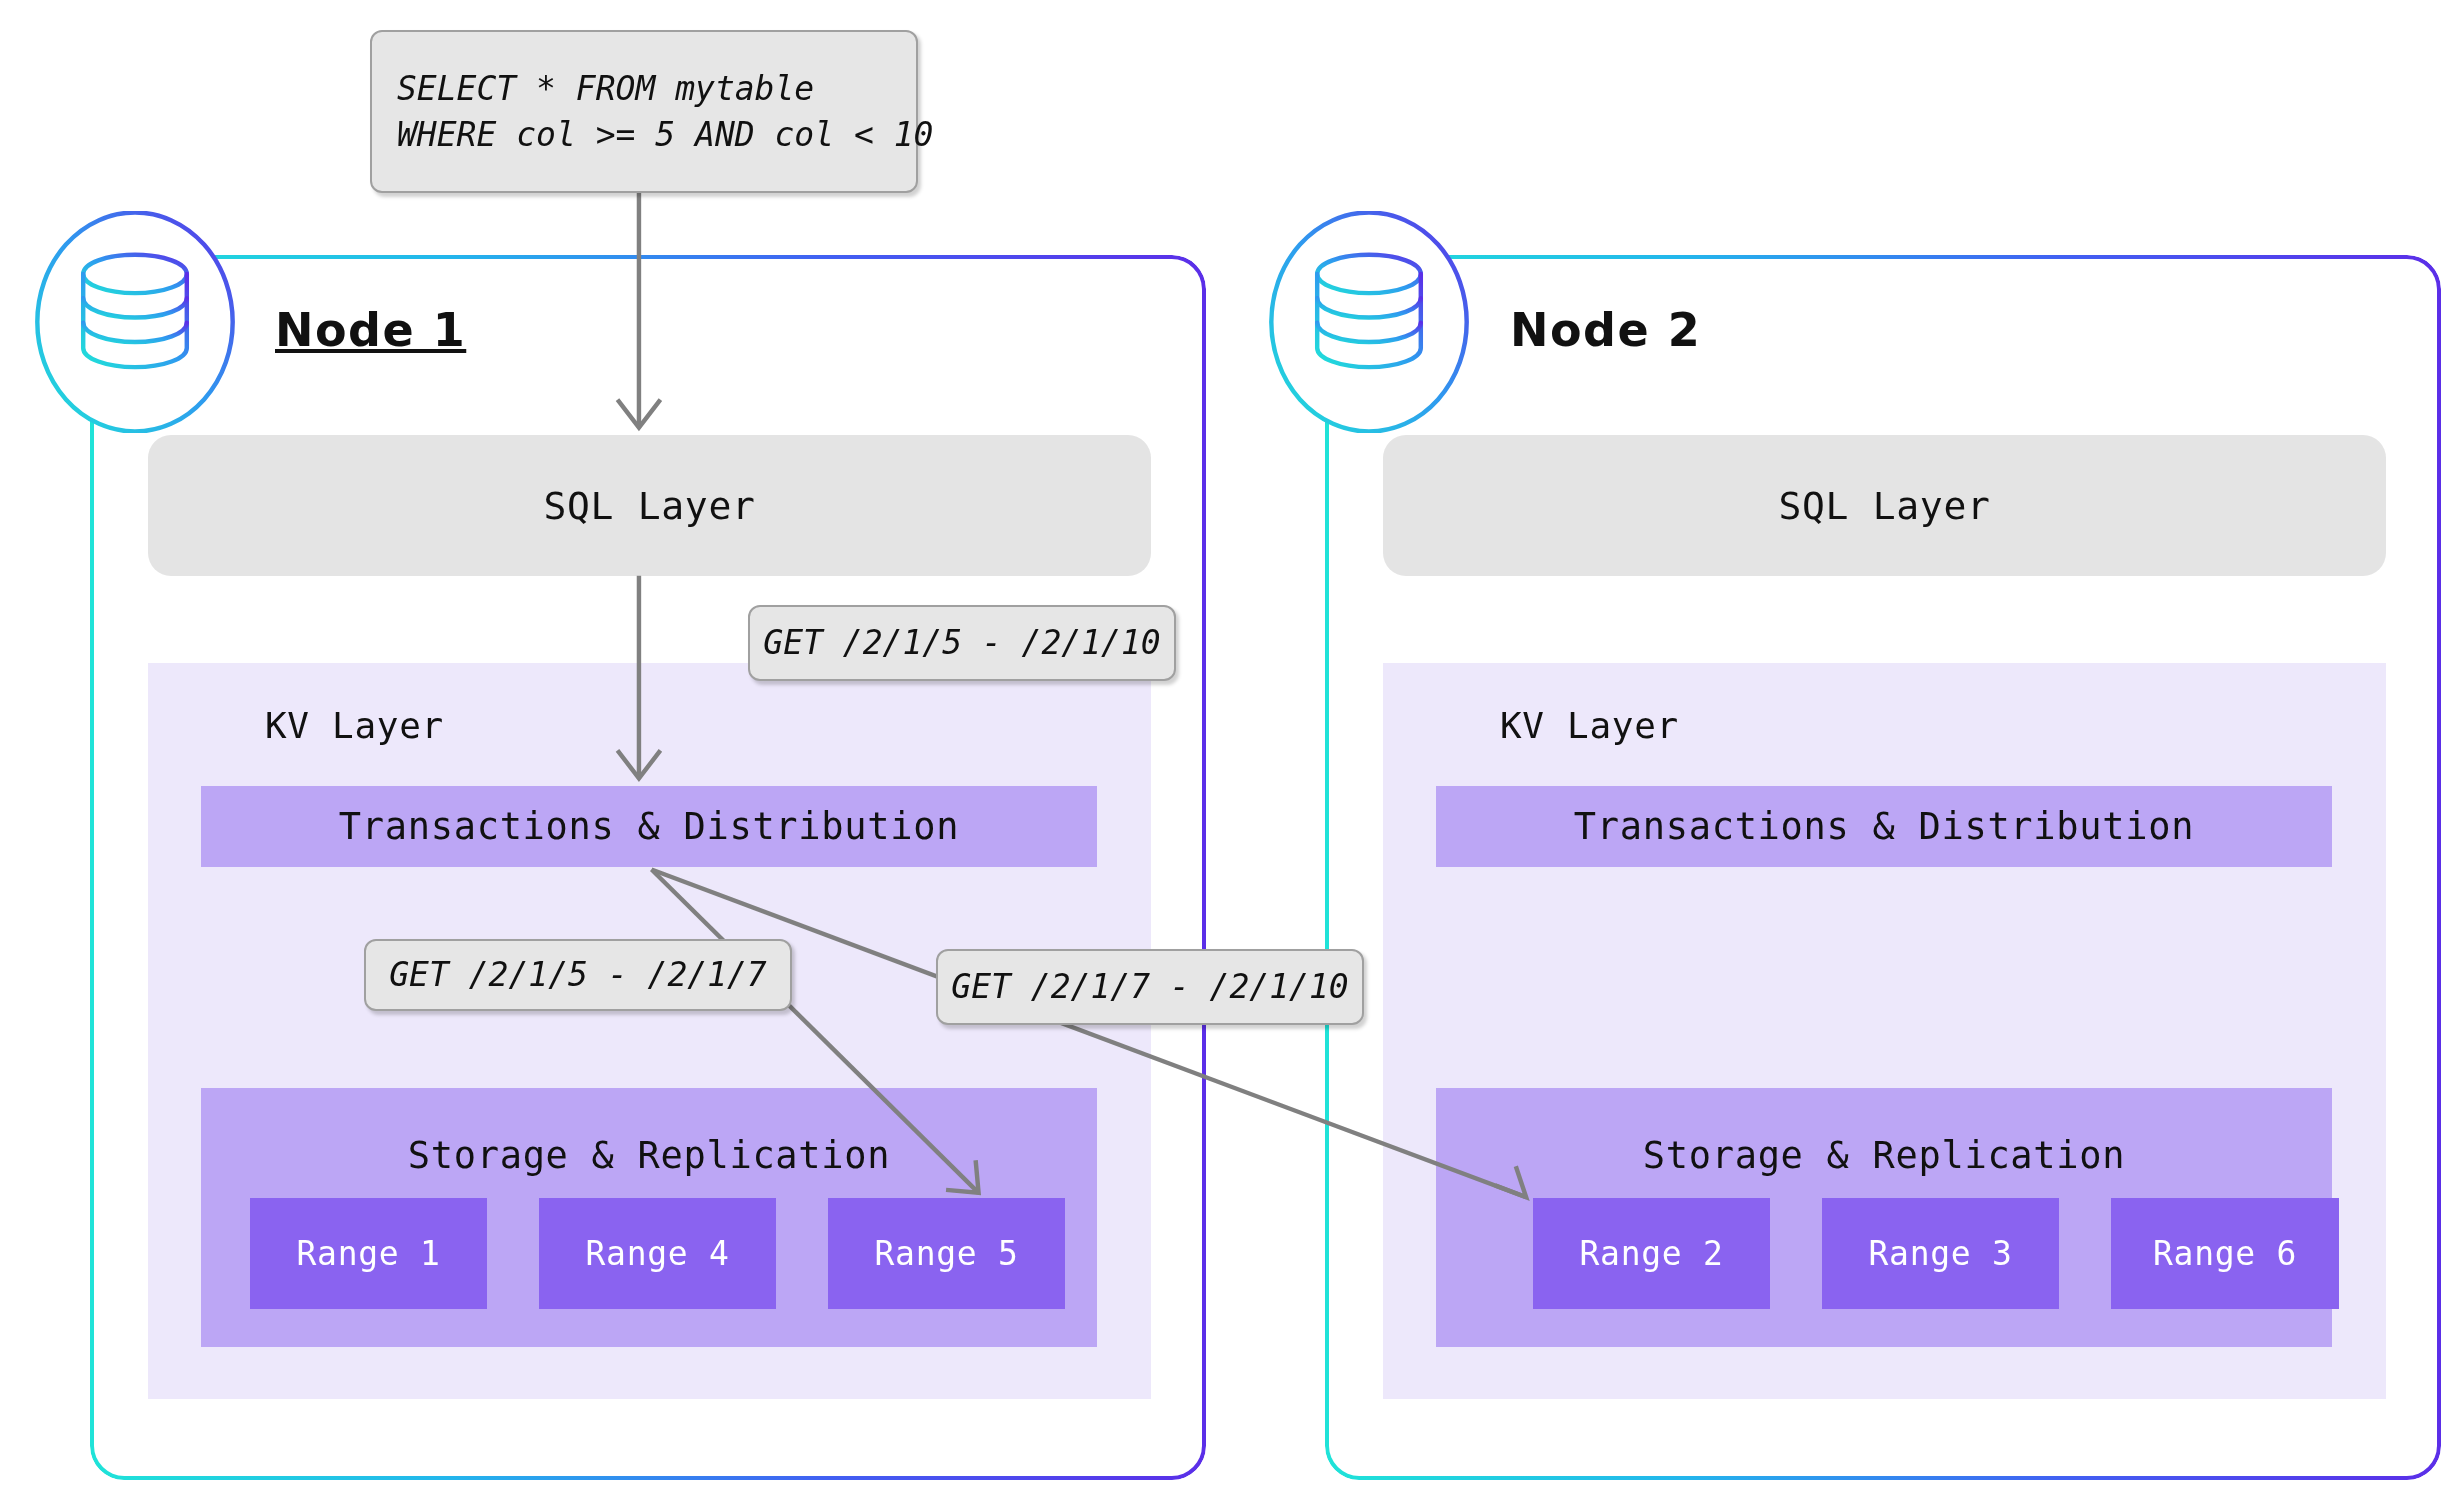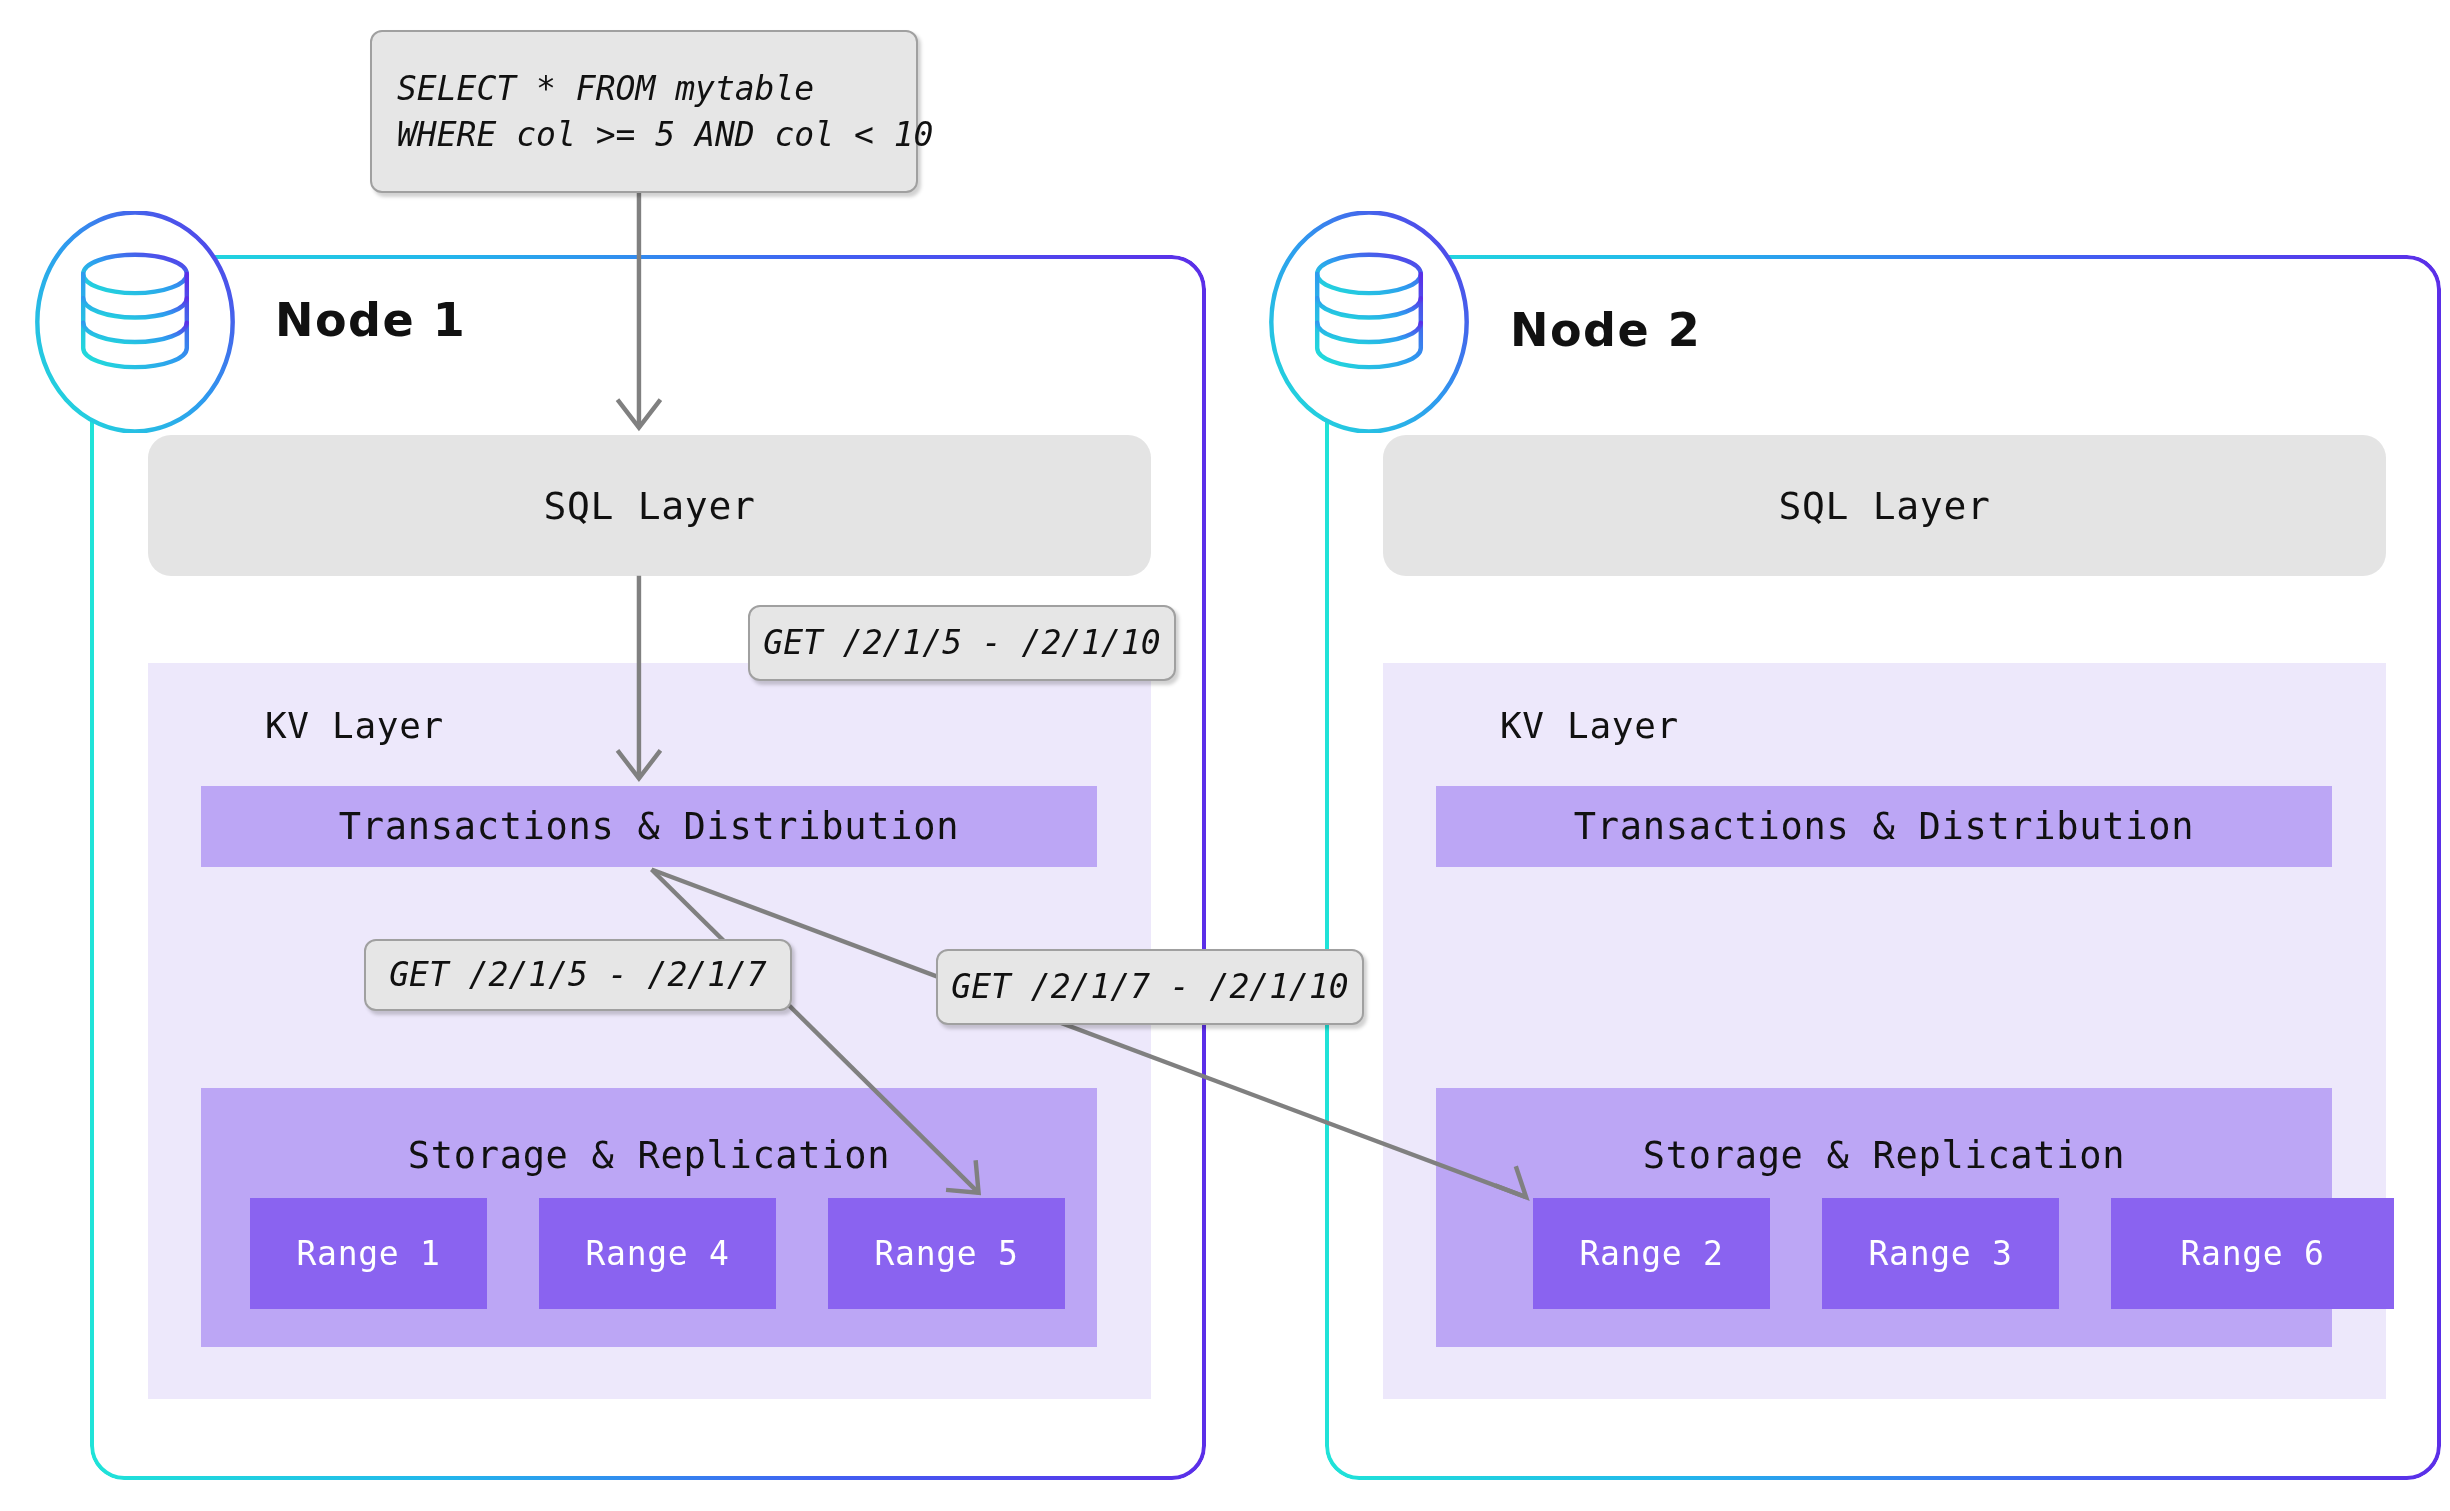--- a/index.html
+++ b/index.html
@@ -68,21 +68,21 @@
       </defs>
       <ellipse cx="150" cy="150" rx="132" ry="148" fill="#fff" stroke="url(#g1)" stroke-width="6"></ellipse>
       <g fill="none" stroke="url(#g1)" stroke-width="6" stroke-linecap="round">
         <ellipse cx="150" cy="85" rx="70" ry="26"></ellipse>
         <path d="M80 85 L80 185 A70 26 0 0 0 220 185 L220 85"></path>
         <path d="M80 118 A70 26 0 0 0 220 118"></path>
         <path d="M80 151 A70 26 0 0 0 220 151"></path>
       </g>
     </svg>
   </div>
-  <div class="node-title" style="left:275px;top:293px;">Node 1</div>
+  <div class="node-title" style="left:275px;top:303px;text-decoration:underline;">Node 1</div>
 
   <div class="node-badge" style="left:1258px;top:211px;">
     <svg viewBox="0 0 300 300" width="222" height="222">
       <defs>
         <linearGradient id="g2" x1="0" y1="1" x2="1" y2="0">
           <stop offset="0%" stop-color="#1FE3D8"></stop>
             <stop offset="50%" stop-color="#2E9BEF"></stop>
           <stop offset="100%" stop-color="#5B2EE8"></stop>
         </linearGradient>
       </defs>
@@ -136,21 +136,21 @@
 
   <div class="storage-box" style="left:1436px;top:1088px;width:896px;height:259px;">
     <div class="storage-title" style="top:46px;">Storage &amp; Replication</div>
     <div class="range-row" style="left:49px;top:110px;gap:52px;padding-left:48px;">
       <div class="range-box" style="width:237px;height:111px;">
         <span>Range 2</span>
       </div>
       <div class="range-box" style="width:237px;height:111px;">
         <span>Range 3</span>
       </div>
-      <div class="range-box" style="width:283px;height:111px;">
+      <div class="range-box" style="width:228px;height:111px;">
         <span>Range 6</span>
       </div>
     </div>
   </div>
 
   <svg class="overlay" viewBox="0 0 3310 2042" width="2450" height="1511">
     <g stroke="#808080" stroke-width="6" fill="none" stroke-linecap="butt">
 
       <line x1="863" y1="260" x2="863" y2="578"></line>
       <polyline points="834,540 863,578 892,540" stroke-linejoin="miter"></polyline>

